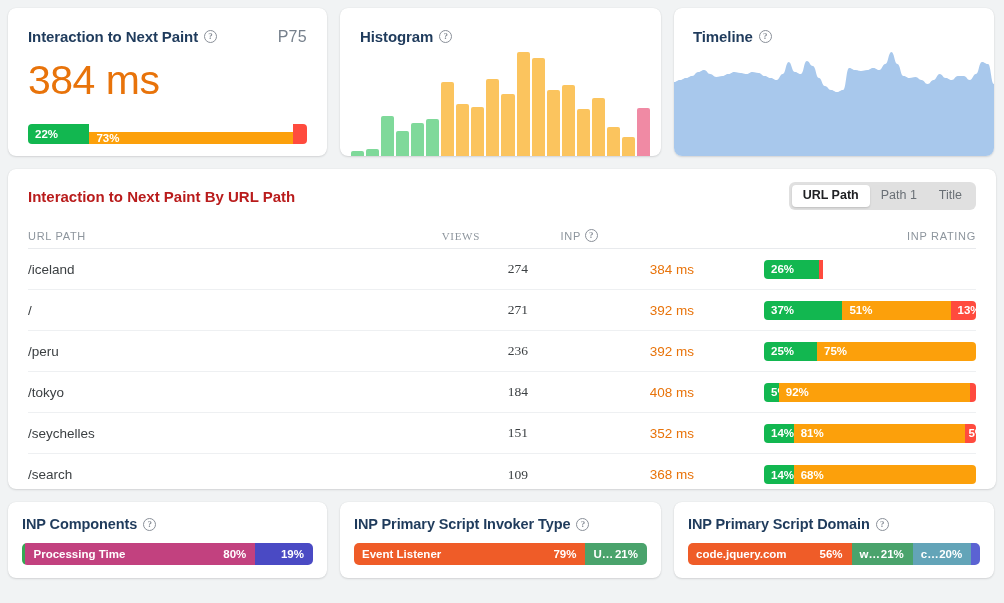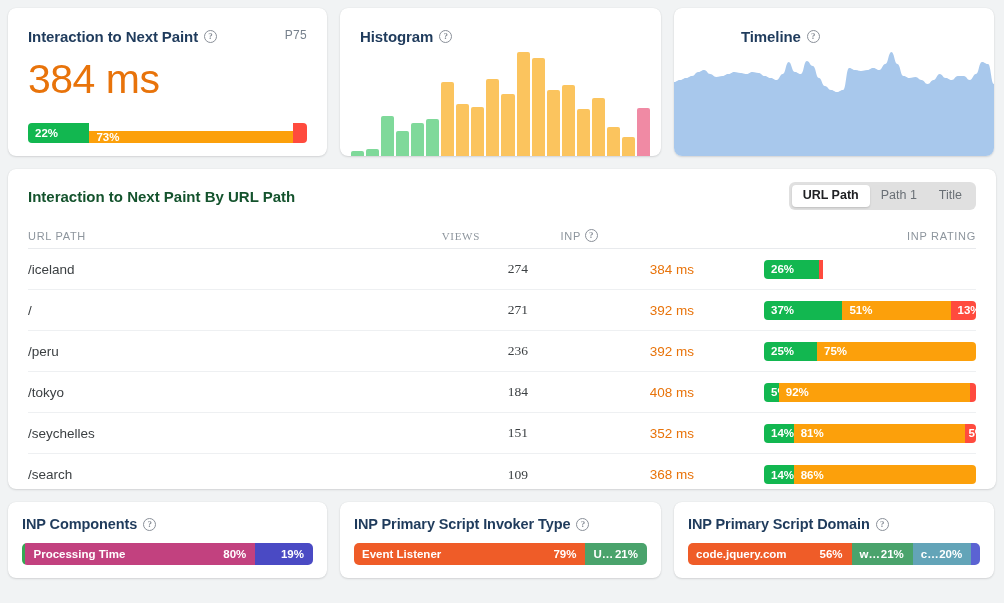--- a/index.html
+++ b/index.html
@@ -46,21 +46,21 @@
     flex: none;
   }
 
   
   .top-card { height: 148px; }
   #inp-card { width: 319px; padding: 20px 20px 0 20px; }
   #hist-card { width: 321px; }
   #time-card { width: 320px; }
 
   .inp-head { display: flex; justify-content: space-between; align-items: flex-start; }
-  .p75 { font-size: 12px; color: #76808c; letter-spacing: 0.3px; }
+  .p75 { font-size: 16px; color: #76808c; letter-spacing: 0.3px; }
   .big-value {
     font-size: 41px;
     color: #e8730a;
     margin-top: 14px;
     letter-spacing: -0.5px;
     line-height: 1;
   }
 
   .stackbar {
     display: flex;
@@ -94,21 +94,21 @@
     align-items: flex-end;
     height: 100%;
     gap: 2px;
   }
   .hist-bars .hbar {
     flex: 1 1 0;
     border-radius: 2px 2px 0 0;
   }
 
   
-  .time-title-wrap { padding: 20px 0 0 19px; margin-left: 48px; }
+  .time-title-wrap { padding: 20px 0 0 19px; }
   .time-plot {
     position: absolute;
     left: 0; right: 0; bottom: 0;
     height: 122px;
     overflow: hidden;
     border-radius: 0 0 8px 8px;
   }
   .time-plot svg { display: block; width: 100%; height: 100%; }
 
   
@@ -117,21 +117,21 @@
     width: 988px;
     height: 320px;
     padding: 0 20px;
   }
   .table-head-row {
     display: flex;
     align-items: center;
     justify-content: space-between;
     height: 54px;
   }
-  .table-title { font-size: 15px; font-weight: bold; color: #14532d; }
+  .table-title { font-size: 15px; font-weight: bold; color: #b91c1c; }
 
   .segctl {
     display: flex;
     background: #e0e0e0;
     border-radius: 6px;
     padding: 3px;
     gap: 0px;
   }
   .segctl .seg-item {
     font-size: 12.5px;
@@ -338,21 +338,21 @@
             </div>
           </div>
         </div>
         <div class="trow">
           <div class="c-path">/search</div>
           <div class="c-views">109</div>
           <div class="c-inp">368 ms</div>
           <div class="c-rate">
             <div class="stackbar rate-bar">
               <div class="seg" style="width: 14%; background: rgb(18, 183, 80);">14%</div>
-              <div class="seg" style="width: 86%; background: rgb(252, 160, 11);">86%</div>
+              <div class="seg" style="width: 86%; background: rgb(252, 160, 11);">68%</div>
             </div>
           </div>
         </div>
       </div>
   </div>
 
   <div class="row bot-row">
 
     <div class="card bot-card" id="comp-card">
       <div class="card-title">

